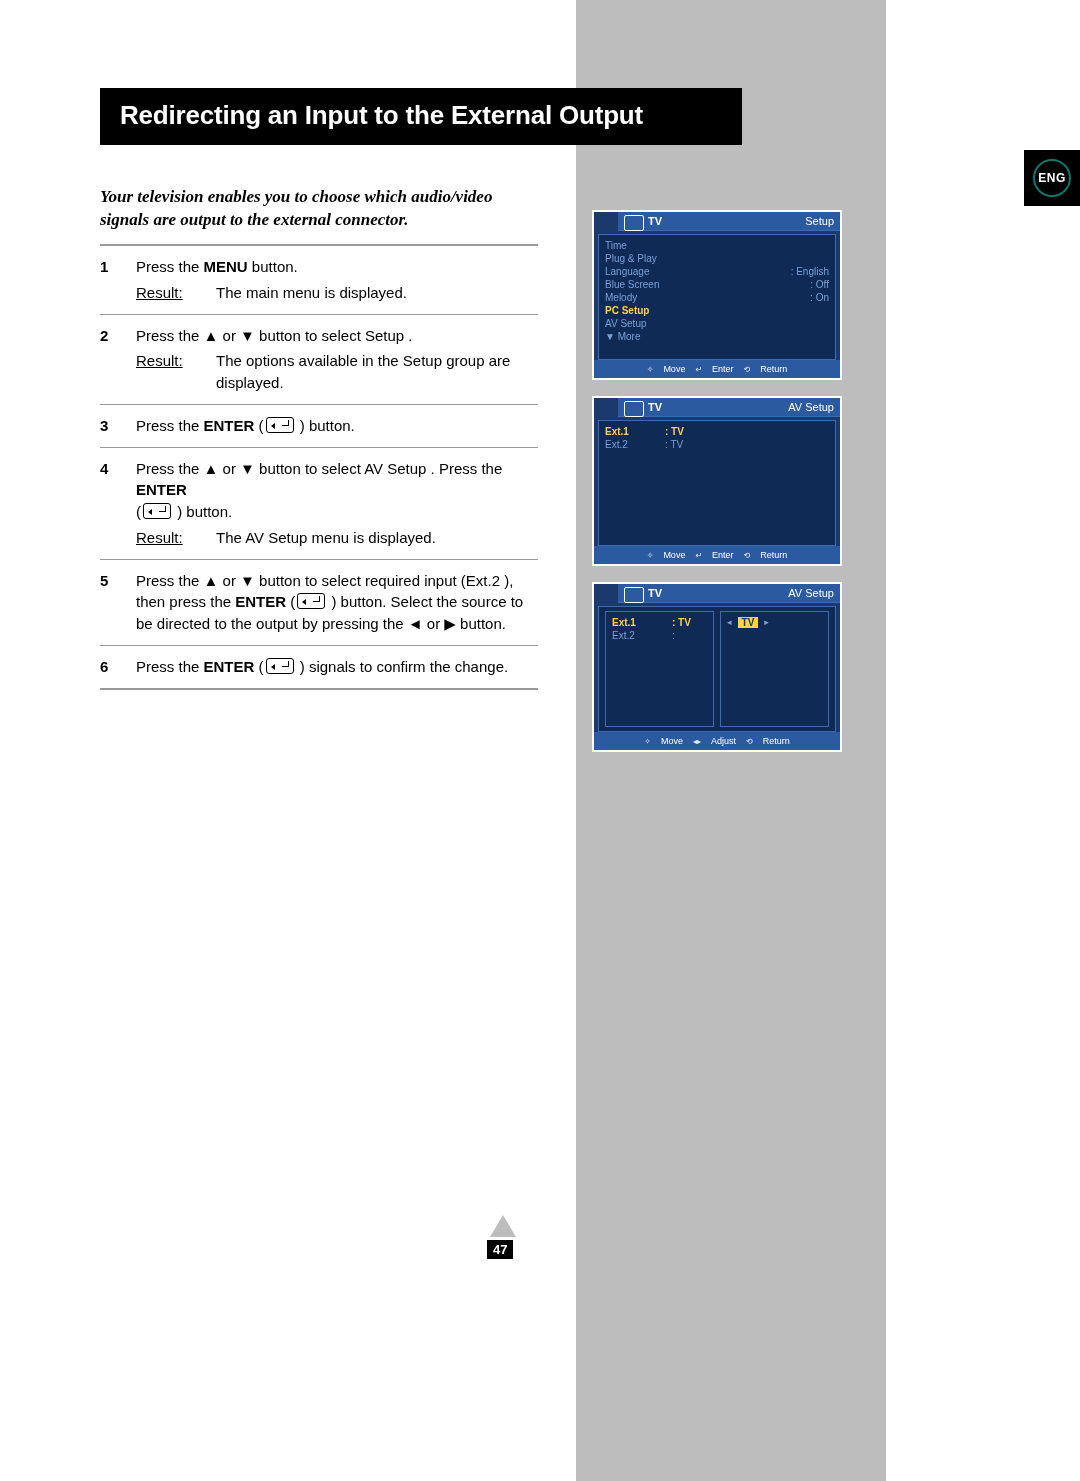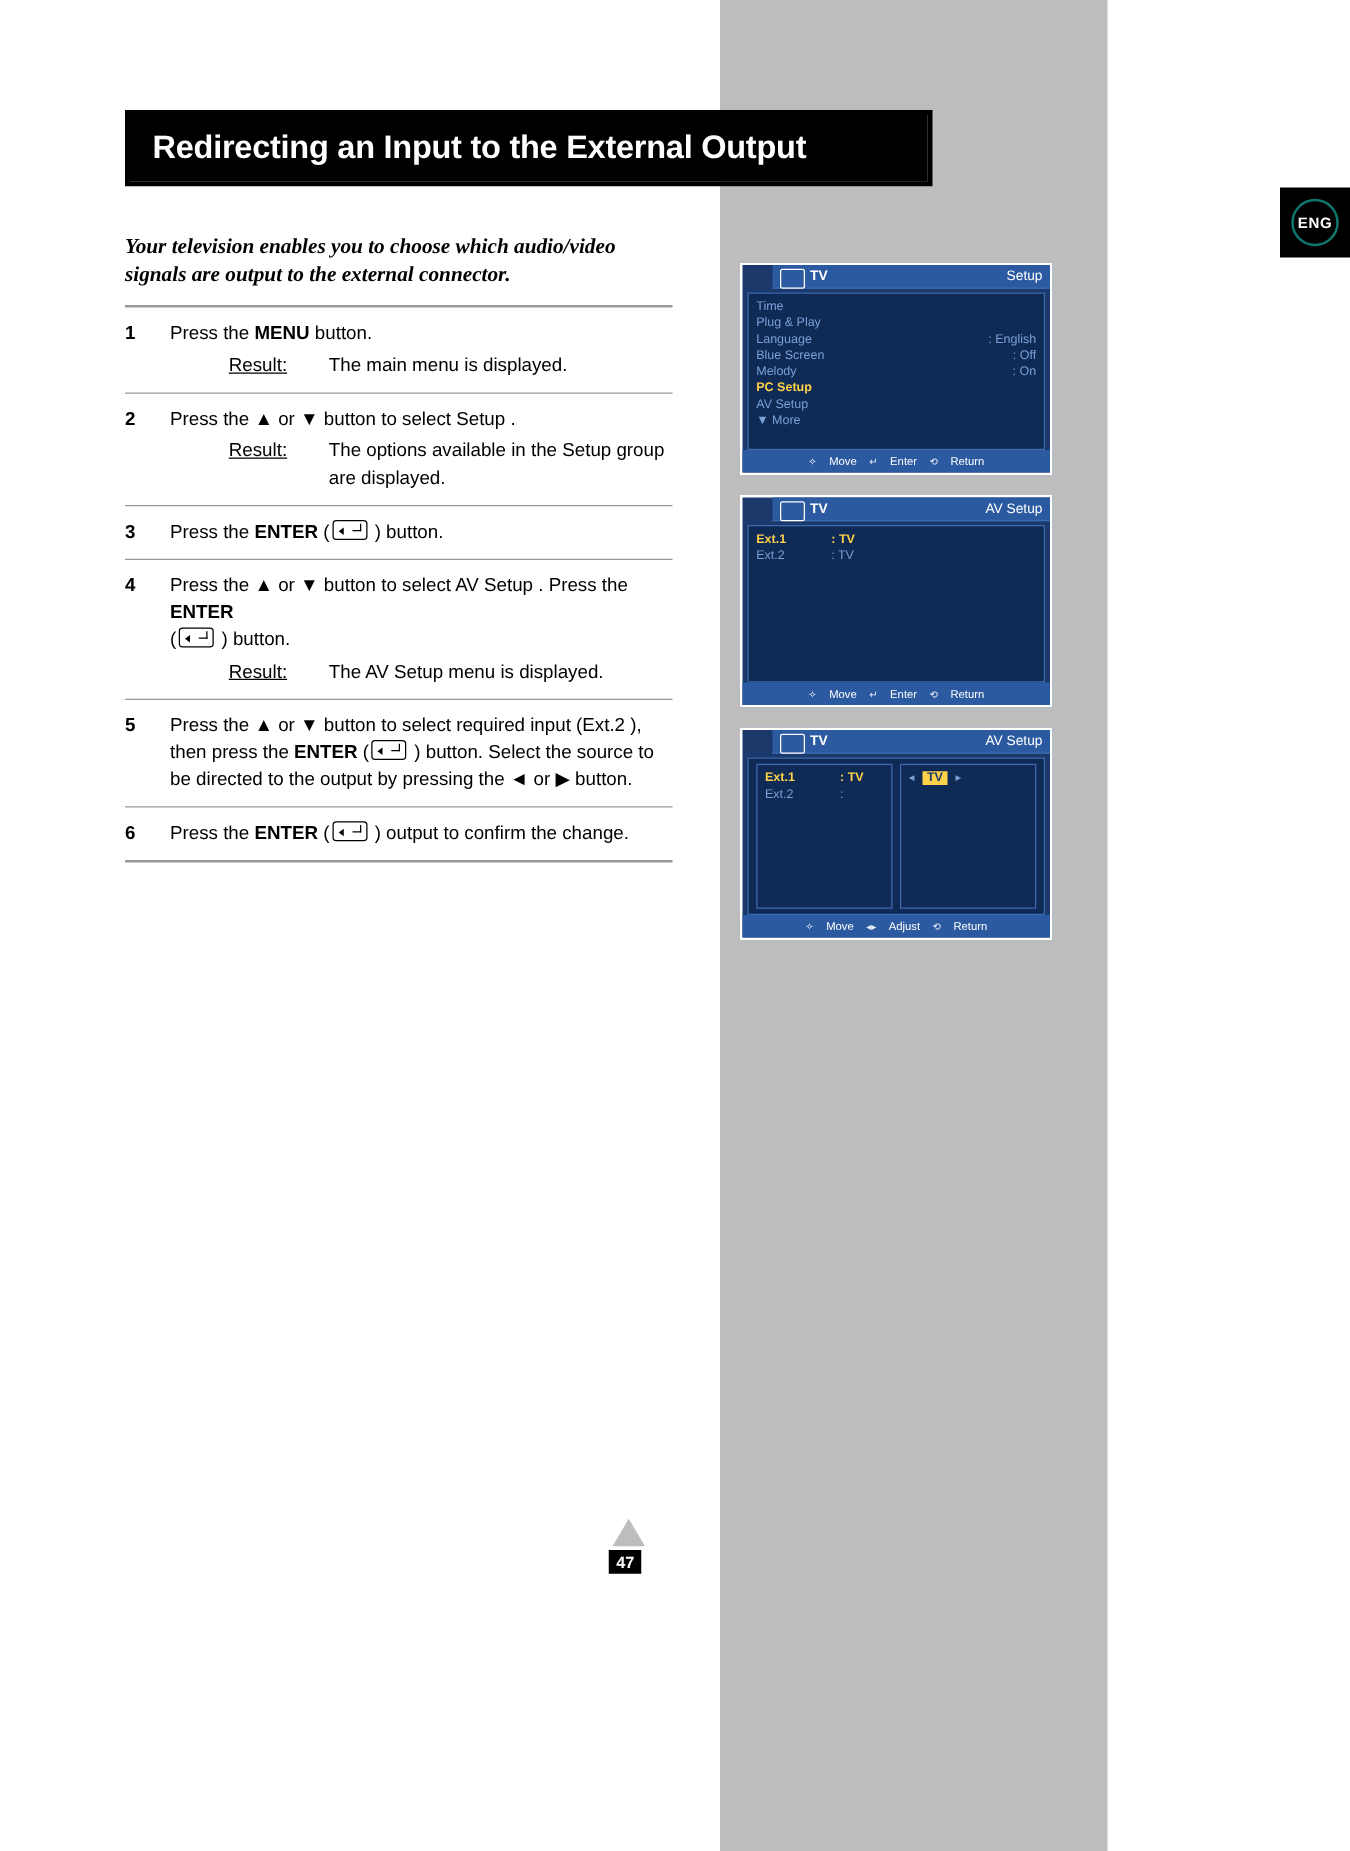--- a/index.html
+++ b/index.html
@@ -46,21 +46,21 @@
     color: #fff;
     font-size: 12px;
     font-weight: bold;
     letter-spacing: 0.5px;
   }
   .title-block {
     position: absolute;
     top: 88px;
     left: 100px;
     width: 638px;
-    border: 4px solid #000000;
+    border: 2px solid #000000;
   }
   .title-inner {
     background: #000;
     padding: 10px 18px 12px 18px;
   }
   .title-inner h1 {
     color: #fff;
     font-size: 26px;
     font-weight: bold;
     margin: 0;
@@ -105,21 +105,20 @@
     flex: 1;
   }
   .result-row {
     display: flex;
     margin-top: 4px;
   }
   .result-label {
     text-decoration: underline;
     width: 80px;
     flex-shrink: 0;
-    margin-left: 47px;
   }
   .result-text {
     flex: 1;
   }
   .b { font-weight: bold; }
   .enter-icon {
     display: inline-block;
     width: 26px;
     height: 14px;
     border: 1.5px solid #000;
@@ -325,21 +324,21 @@
     <div class="step">
       <div class="num">5</div>
       <div class="body">
         <span>Press the ▲ or ▼ button to select required input (Ext.2  ), then press the </span><span class="b">ENTER</span><span> (</span><span class="enter-icon"></span><span> ) button. Select the source to be directed to the output by  pressing the ◄ or ▶ button.</span>
       </div>
     </div>
 
     <div class="step">
       <div class="num">6</div>
       <div class="body">
-        <span>Press the </span><span class="b">ENTER</span><span> (</span><span class="enter-icon"></span><span> ) output to confirm the change.</span>
+        <span>Press the </span><span class="b">ENTER</span><span> (</span><span class="enter-icon"></span><span> ) signals to confirm the change.</span>
       </div>
     </div>
 
   </div>
 
   <div class="osd osd1">
     <div class="osd-header">
       <span class="ticon"></span>
       <span class="osd-title">TV</span>
       <span class="osd-title-right">Setup</span>

